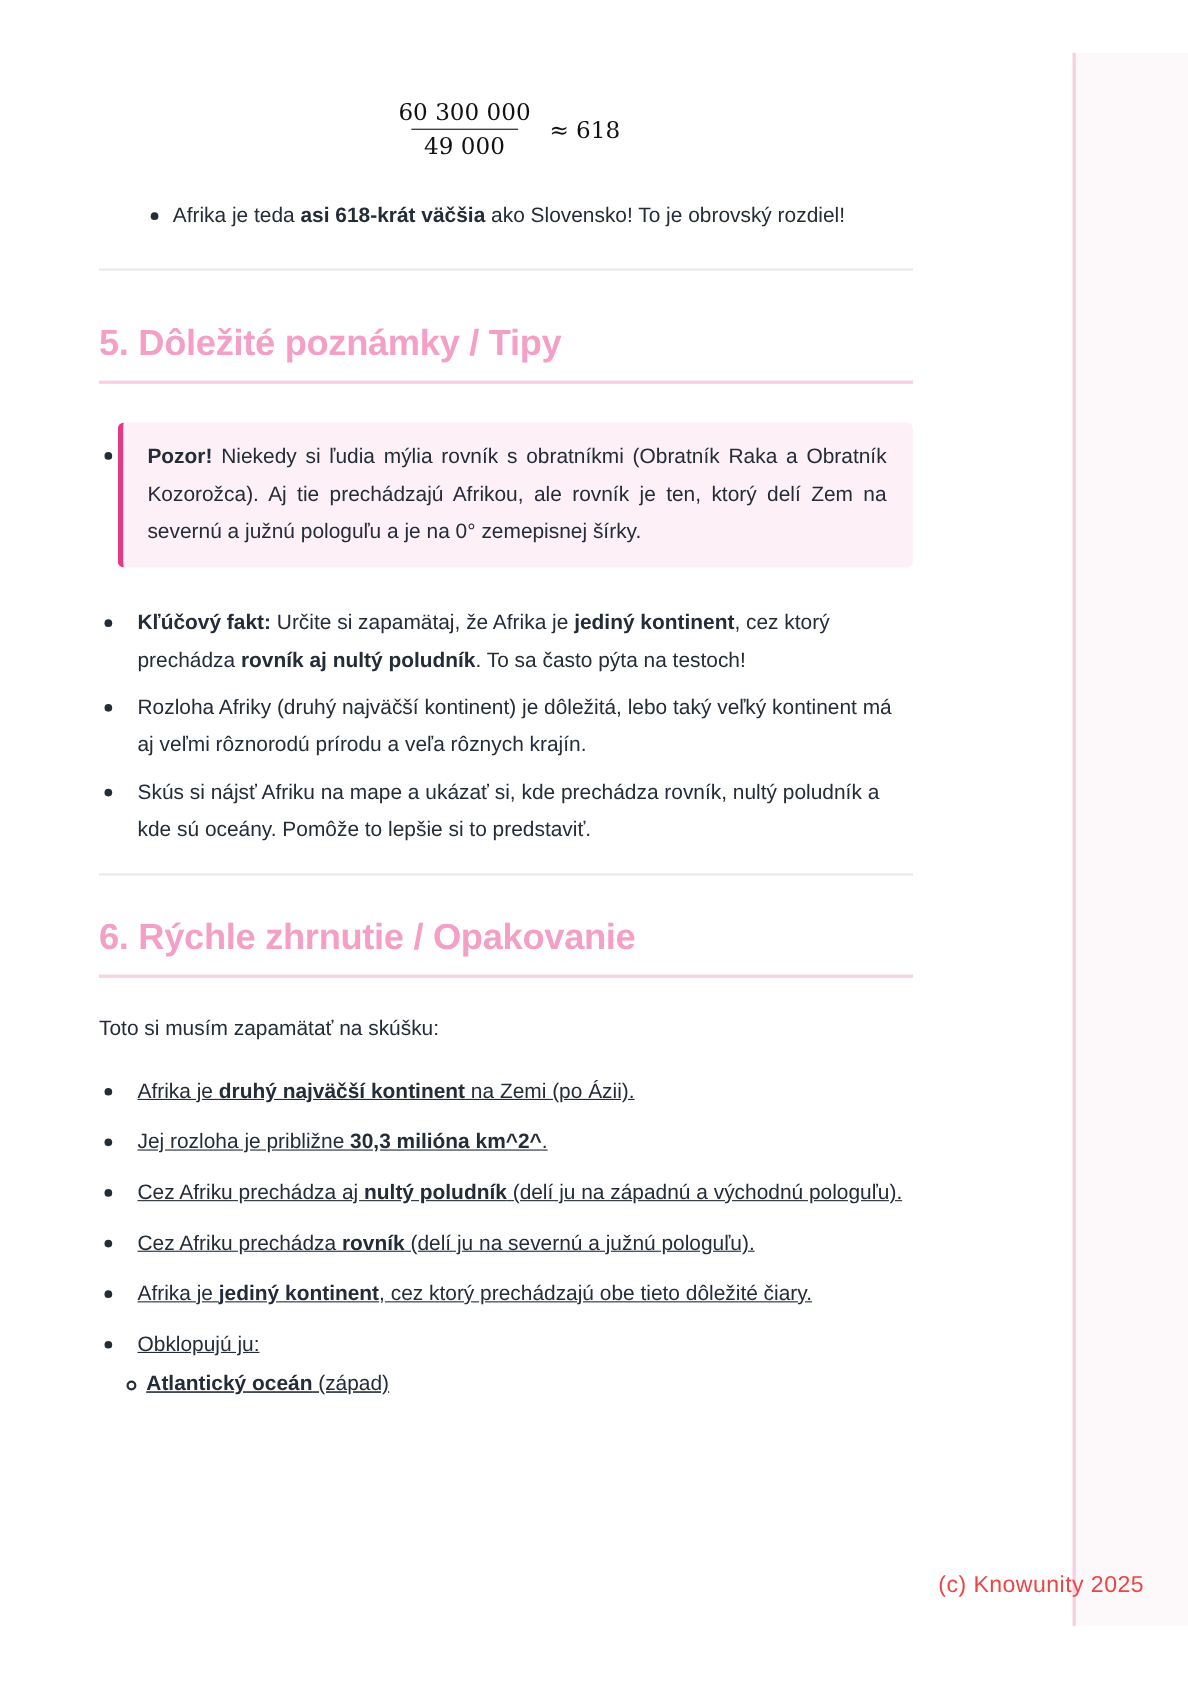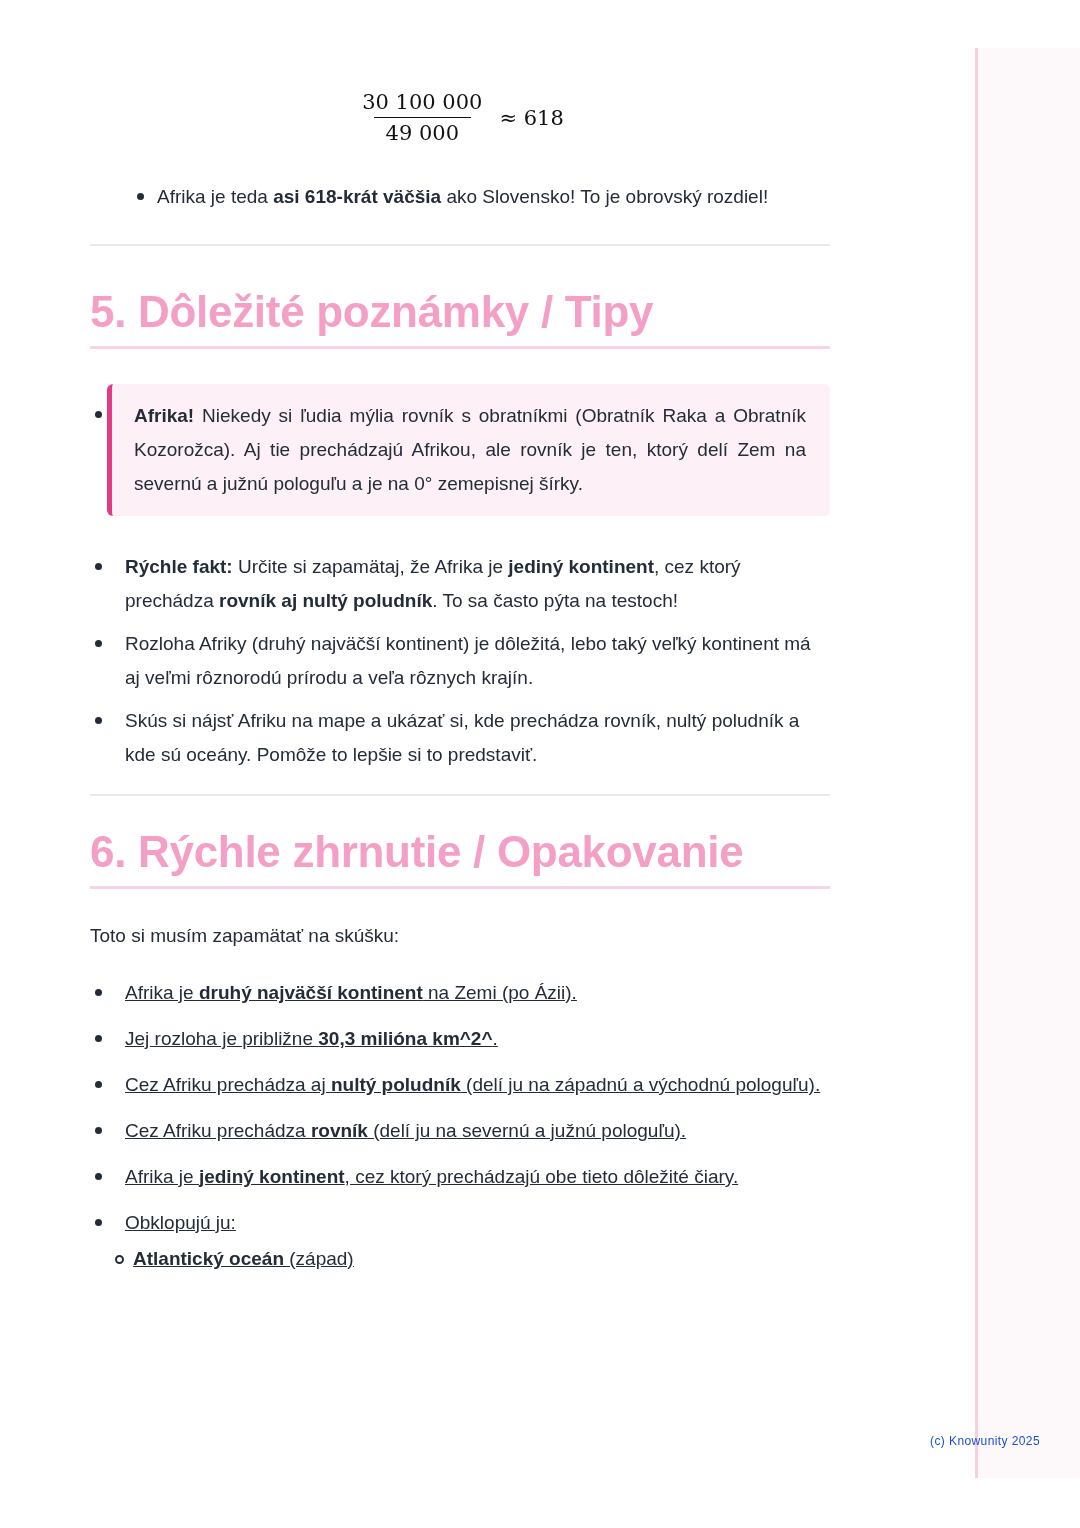--- a/index.html
+++ b/index.html
@@ -60,21 +60,21 @@
 
   
   hr { border:none; margin:0; }
   hr.gray { height:2px; background:#eaeaea; margin-top:30px; }
   hr.gray.tight { margin-top:22px; }
   hr.pink { height:3px; background:#f8d3e5; margin-top:12px; }
 
   
   h2 {
     margin:44px 0 0;
-    font-size:44px;
+    font-size:33px;
     line-height:44px;
     font-weight:700;
     letter-spacing:-0.3px;
     color:#f49fc6;
   }
   h2.h6 { margin-top:34px; }
 
   
   .callout-li { margin-bottom:34px !important; }
   .callout-li::before { top:27px !important; }
@@ -112,62 +112,62 @@
   .edge-line {
     position:absolute;
     left:975px; top:48px;
     width:3px; height:1430px;
     background:#f6cfe1;
   }
 
   .watermark {
     position:absolute;
     right:40px; top:1432px;
-    font-size:12px;
+    font-size:21px;
     line-height:18px;
     letter-spacing:0.4px;
-    color:#1d4ed8;
+    color:#ef4444;
     z-index:2;
   }
 </style>
 </head>
 <body>
 
 <div class="edge-tint"></div>
 <div class="edge-line"></div>
 
 <div class="content">
 
   <ul class="blist indent-lg">
   </ul>
 
   <div class="formula">
     <span class="frac">
-      <span class="num">30 100 000</span>
+      <span class="num">60 300 000</span>
       <span class="den">49 000</span>
     </span>
     <span class="approx">≈ 618</span>
   </div>
 
   <ul class="blist indent-lg">
     <li><span>Afrika je teda </span><strong>asi 618-krát väčšia</strong><span> ako Slovensko! To je obrovský rozdiel!</span></li>
   </ul>
 
   <hr class="gray">
 
   <h2>5. Dôležité poznámky / Tipy</h2>
   <hr class="pink">
 
   <ul class="blist indent-sm s5-list">
     <li class="callout-li">
       <div class="callout">
-        <p><strong>Afrika!</strong><span> Niekedy si ľudia mýlia rovník s obratníkmi (Obratník Raka a Obratník Kozorožca). Aj tie prechádzajú Afrikou, ale rovník je ten, ktorý delí Zem na severnú a južnú pologuľu a je na 0° zemepisnej šírky.</span></p>
+        <p><strong>Pozor!</strong><span> Niekedy si ľudia mýlia rovník s obratníkmi (Obratník Raka a Obratník Kozorožca). Aj tie prechádzajú Afrikou, ale rovník je ten, ktorý delí Zem na severnú a južnú pologuľu a je na 0° zemepisnej šírky.</span></p>
       </div>
     </li>
-    <li><strong>Rýchle fakt:</strong><span> Určite si zapamätaj, že Afrika je </span><strong>jediný kontinent</strong><span>, cez ktorý prechádza </span><strong>rovník aj nultý poludník</strong><span>. To sa často pýta na testoch!</span></li>
+    <li><strong>Kľúčový fakt:</strong><span> Určite si zapamätaj, že Afrika je </span><strong>jediný kontinent</strong><span>, cez ktorý prechádza </span><strong>rovník aj nultý poludník</strong><span>. To sa často pýta na testoch!</span></li>
     <li><span>Rozloha Afriky (druhý najväčší kontinent) je dôležitá, lebo taký veľký kontinent má aj veľmi rôznorodú prírodu a veľa rôznych krajín.</span></li>
     <li><span>Skús si nájsť Afriku na mape a ukázať si, kde prechádza rovník, nultý poludník a kde sú oceány. Pomôže to lepšie si to predstaviť.</span></li>
   </ul>
 
   <hr class="gray tight">
 
   <h2 class="h6">6. Rýchle zhrnutie / Opakovanie</h2>
   <hr class="pink">
 
   <p class="lead">Toto si musím zapamätať na skúšku:</p>

